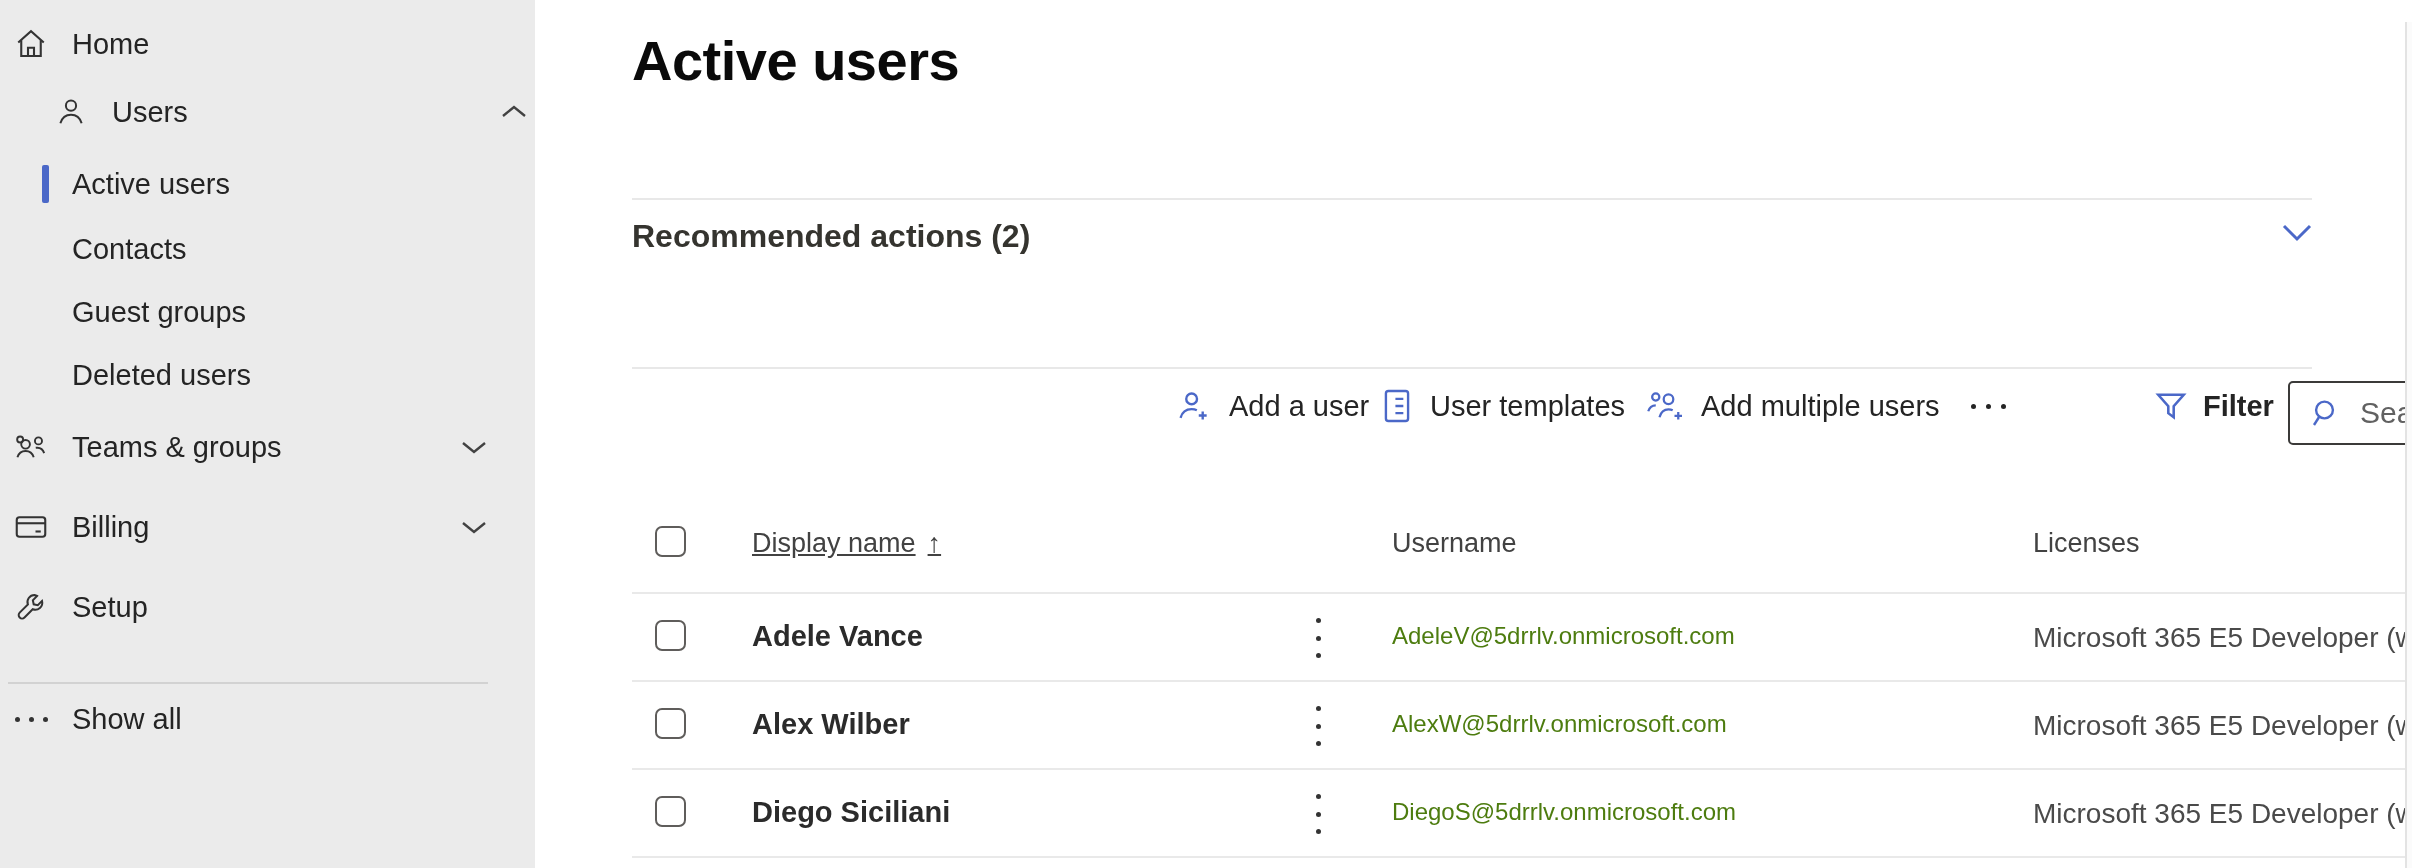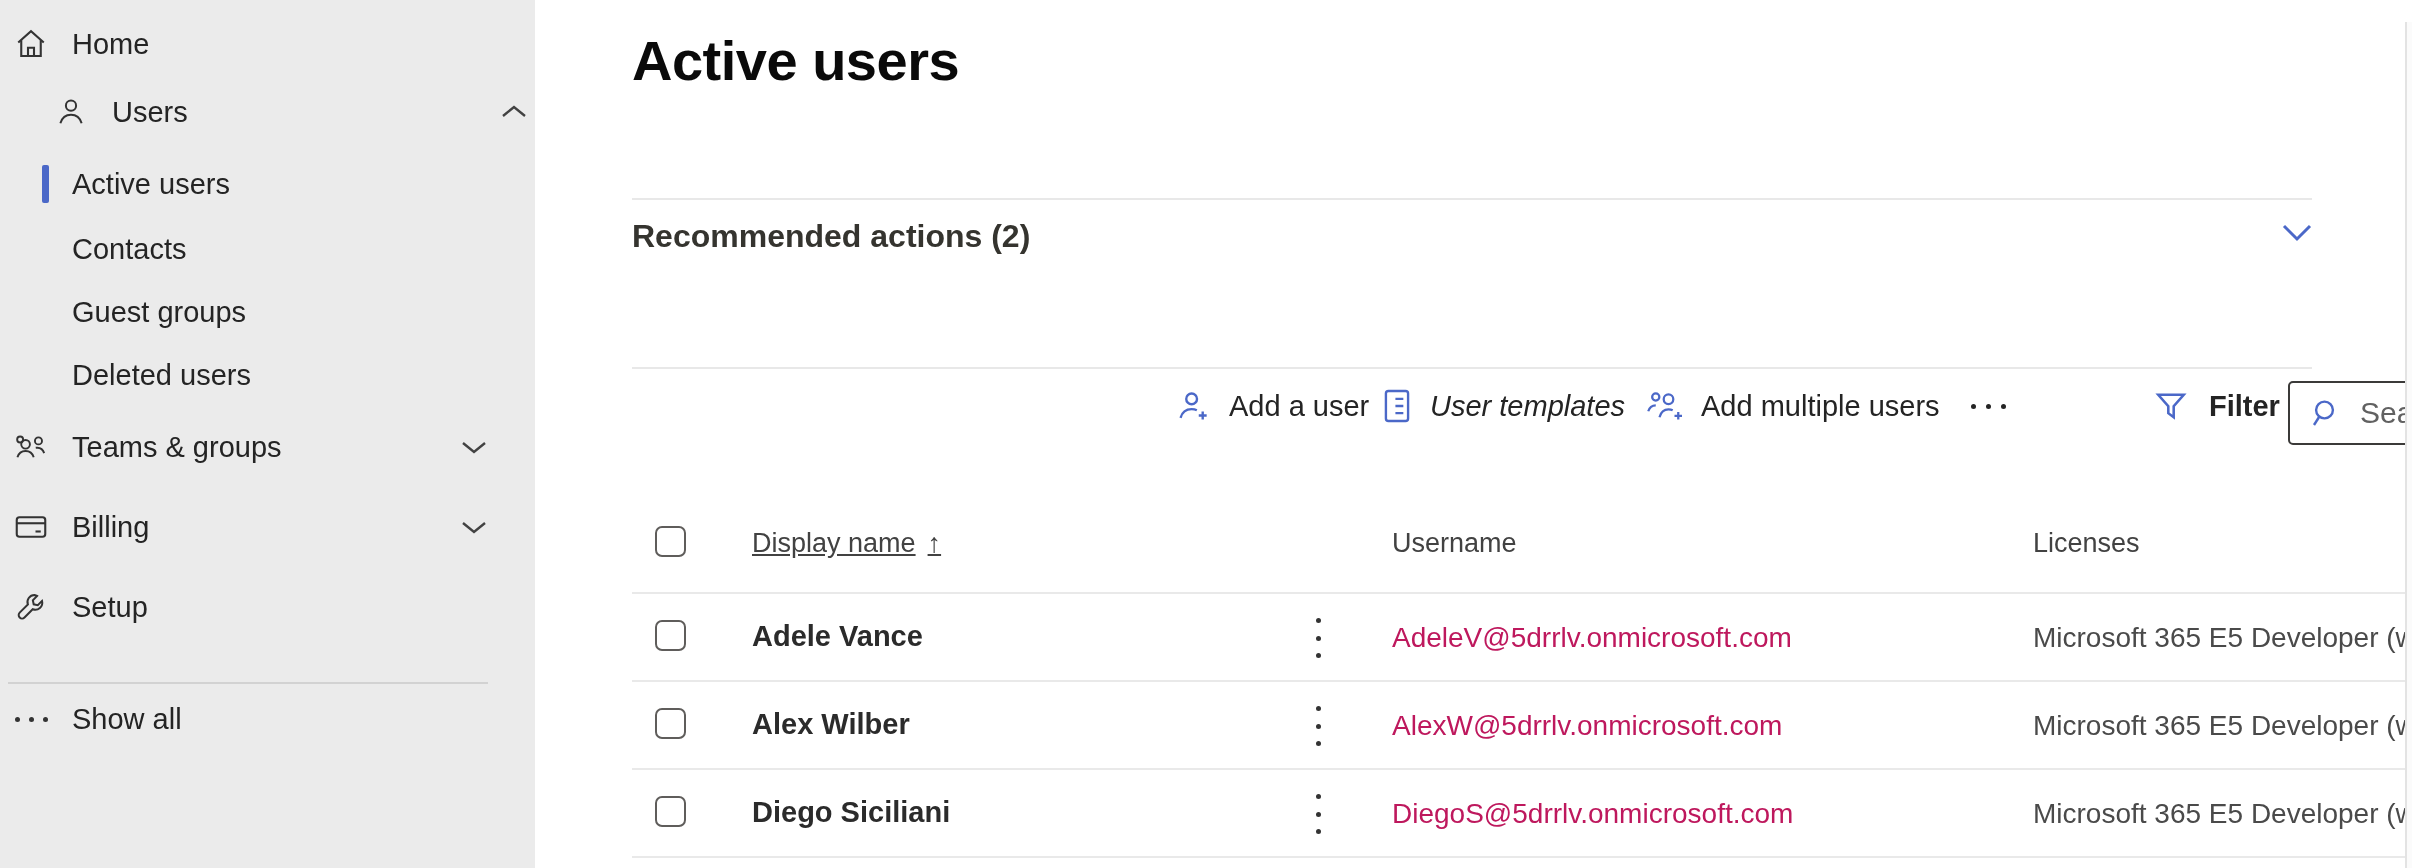--- a/index.html
+++ b/index.html
@@ -29,21 +29,21 @@
   .rec-header { position:absolute; left:97px; top:218px; font-size:32px; font-weight:700; color:#35342f; cursor:pointer; }
   .rec-chevron { position:absolute; left:1745px; top:222px; color:#4b68c8; cursor:pointer; }
 
   
   .tb-item { position:absolute; top:376px; height:60px; display:flex; align-items:center; gap:16px; cursor:pointer;text-align:right; }
   .tb-item .blbl { font-size:29px; color:#242424; white-space:nowrap; }
   .tb-icon { color:#4b68c8; display:flex; align-items:center; }
   .overflow-dots { position:absolute; left:1436px; top:376px; height:60px; display:flex; align-items:center; gap:10px; cursor:pointer; }
   .overflow-dots i { width:5px; height:5px; border-radius:50%; background:#242424; display:block; }
 
-  .filter-item { position:absolute; left:1618px; top:376px; height:60px; display:flex; align-items:center; gap:20px; cursor:pointer; }
+  .filter-item { position:absolute; left:1618px; top:376px; height:60px; display:flex; align-items:center; gap:14px; cursor:pointer; }
   .filter-item .flbl { font-size:29px; font-weight:700; color:#242424; }
 
   .searchbox { position:absolute; left:1753px; top:381px; width:480px; height:64px; border:2px solid #3b3a39; border-radius:5px; background:#fff; display:flex; align-items:center; }
   .searchbox .mag { position:absolute; left:18px; color:#4b68c8; display:flex; }
   .searchbox input { position:absolute; left:70px; width:395px; border:none; outline:none; font-size:30px; color:#242424; background:transparent; font-family:"Liberation Sans", sans-serif; }
   .searchbox input::placeholder { color:#616161; opacity:1; }
 
   
   .table { position:absolute; left:0; top:500px; width:1877px; }
   .thead { position:absolute; left:0; top:0; width:1877px; height:92px; }
@@ -53,21 +53,21 @@
   .th-label { font-size:27px; color:#424242; display:flex; align-items:center; gap:12px; }
   .sort-arrow { font-size:27px; color:#424242; font-weight:400; }
   .checkbox { position:absolute; left:120px; width:31px; height:31px; border:2.5px solid #5f5d5b; border-radius:7px; background:#fff; cursor:pointer; }
   .thead .checkbox { top:26px; }
   .thead .col-name, .thead .col-user, .thead .col-lic { top:28px; }
 
   .trow { position:absolute; left:0; width:1877px; height:86px; }
   .trow .checkbox { top:26px; }
   .row-div { position:absolute; left:97px; width:1773px; height:2px; background:#e9e9e9; }
   .dname { position:absolute; left:217px; top:26px; font-size:29px; font-weight:700; color:#2b2b2b; cursor:pointer; white-space:nowrap; }
-  .uname { position:absolute; left:857px; top:28px; font-size:28px; color:#be185d; white-space:nowrap; }
+  .uname { position:absolute; left:857px; top:28px; font-size:24px; color:#4d7c0f; white-space:nowrap; }
   .lic   { position:absolute; left:1498px; top:28px; font-size:28px; color:#4a4a4a; white-space:nowrap; max-width:372px; overflow:hidden; }
   .kebab { position:absolute; left:775px; top:22px; height:44px; display:flex; flex-direction:column; justify-content:space-between; align-items:center; cursor:pointer; padding:2px 6px; }
   .kebab i { width:5px; height:5px; border-radius:50%; background:#333; display:block; }
 
   .scroll-strip { position:absolute; right:0; top:22px; width:7px; height:846px; background:#fbfbfb; border-left:2px solid #e3e3e3; }
 </style>
 </head>
 <body>
 
 <div class="root">
@@ -194,21 +194,21 @@
       <span class="tb-icon">
         <svg width="38" height="38" viewBox="0 0 24 24" fill="none" stroke="#4b68c8" stroke-width="1.5">
             <circle cx="10.5" cy="7.5" r="3.4"></circle>
             <path d="M3.5 19.5c1-3.6 3.7-5.5 7-5.5 1.2 0 2.3.2 3.3.7"></path>
             <path d="M17.5 15.5v5M15 18h5"></path>
           </svg>
       </span>
       <span class="blbl">Add a user</span>
     </div>
 
-    <div class="tb-item" style="left:845px;font-style:italic;">
+    <div class="tb-item" style="left:845px;">
       <span class="tb-icon">
         <svg width="34" height="38" viewBox="0 0 20 24" fill="none" stroke="#4b68c8" stroke-width="1.5">
             <rect x="3" y="2.5" width="14" height="19" rx="1.6"></rect>
             <path d="M9 7.5h5M9 12h5M9 16.5h5"></path>
             <path d="M6.2 7.5h.01M6.2 12h.01M6.2 16.5h.01" stroke-width="2.2"></path>
           </svg>
       </span>
       <span class="blbl">User templates</span>
     </div>
 

